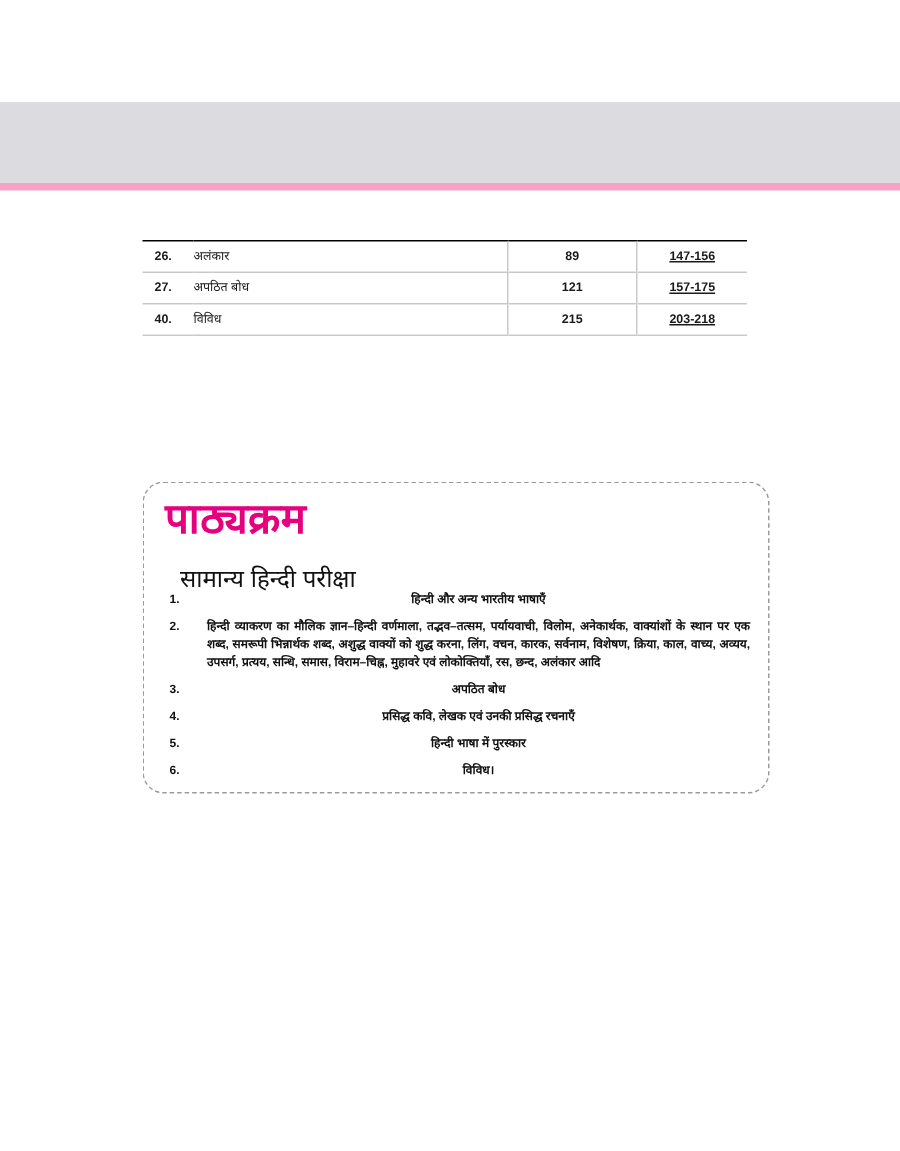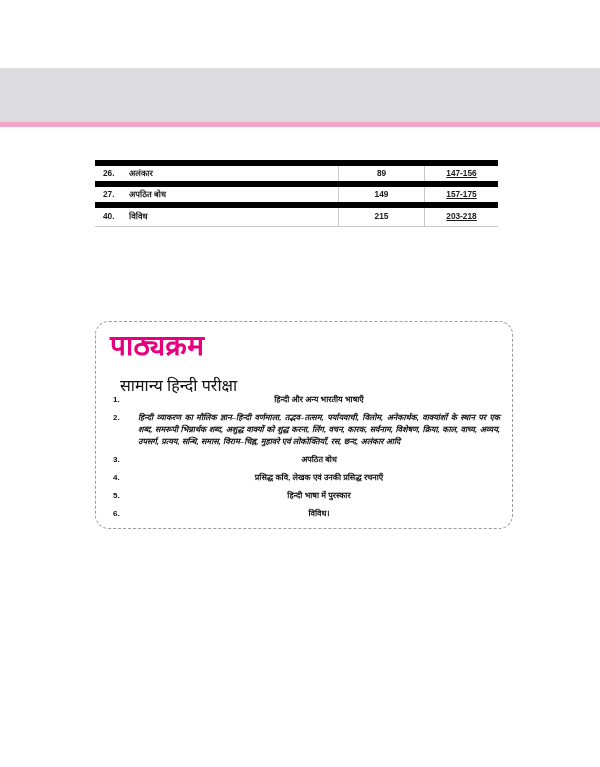--- a/index.html
+++ b/index.html
@@ -47,38 +47,38 @@
     left: 95px;
     top: 160px;
     width: 393px;
     border-collapse: collapse;
     table-layout: fixed;
   }
   .toc-table tr {
     height: 21px;
   }
   .toc-table td {
-    border-top: 6px solid #000000;
+    border-top: 1px solid #000000;
     border-bottom: 1px solid #c9c9cc;
     font-size: 8.3px;
     padding: 0;
     vertical-align: middle;
     line-height: 1.35;
   }
   .col-num {
     width: 26px;
     text-align: left;
     padding-left: 8px !important;
     font-weight: 600;
     font-size: 8.2px;
   }
   .col-title {
     width: 209px;
     text-align: left;
-    font-weight: 700;
+    font-weight: 400;
   }
   .col-pages {
     width: 85px;
     text-align: center;
     border-left: 1px solid #c9c9cc;
     font-weight: 700;
     font-size: 8.4px;
   }
   .col-range {
     width: 73px;
@@ -150,21 +150,20 @@
     flex: 1 1 auto;
     font-size: 8px;
     font-weight: 600;
     color: #111;
     line-height: 1.5;
     text-align: center;
   }
   .sy-item.long .sy-text {
     text-align: justify;
     text-justify: inter-word;
-    font-style: italic;
   }
 </style>
 </head>
 <body>
 
 <div class="page">
 
   <div class="header-band"></div>
   <div class="header-rule"></div>
 
@@ -172,21 +171,21 @@
     <tbody>
       <tr>
         <td class="col-num">26.</td>
         <td class="col-title">अलंकार</td>
         <td class="col-pages">89</td>
         <td class="col-range">147-156</td>
       </tr>
       <tr>
         <td class="col-num">27.</td>
         <td class="col-title">अपठित बोध</td>
-        <td class="col-pages">149</td>
+        <td class="col-pages">121</td>
         <td class="col-range">157-175</td>
       </tr>
       <tr>
         <td class="col-num">40.</td>
         <td class="col-title">विविध</td>
         <td class="col-pages">215</td>
         <td class="col-range">203-218</td>
       </tr>
     </tbody>
   </table>

